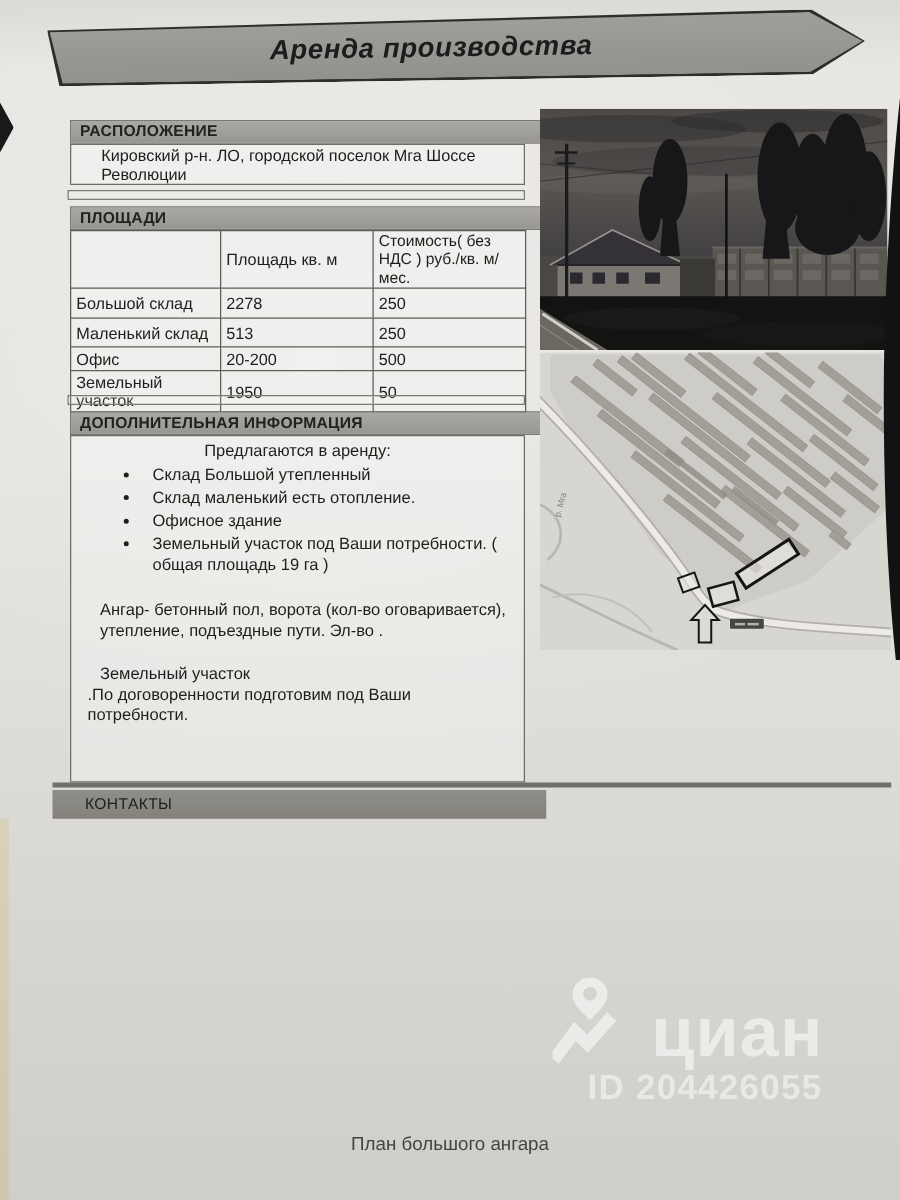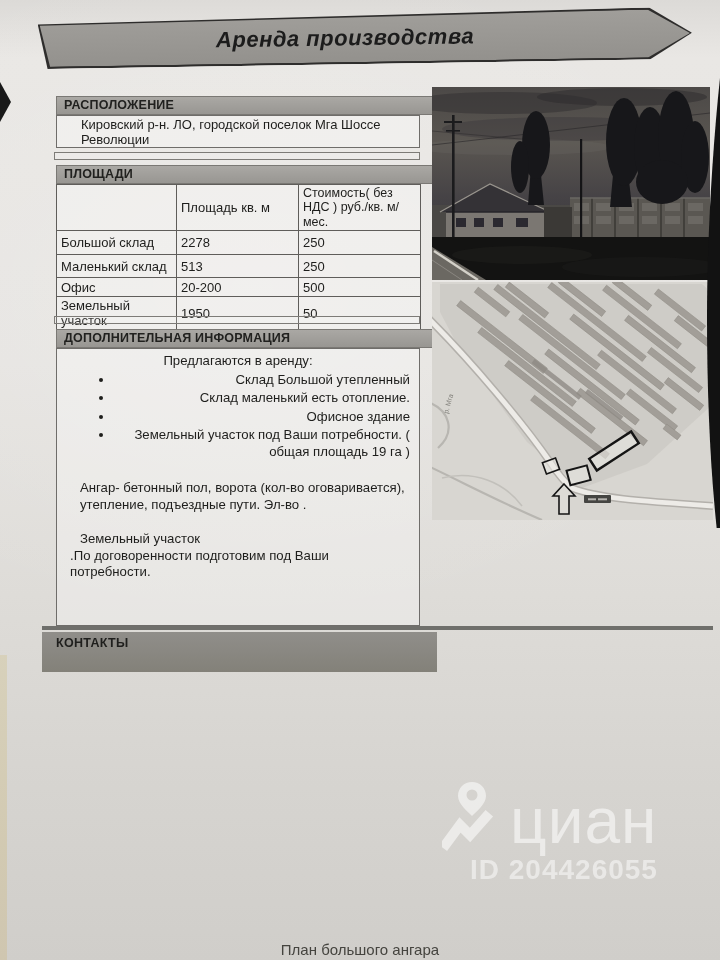--- a/index.html
+++ b/index.html
@@ -77,54 +77,54 @@
   table.areas col.c2{width:122px}
   table.areas col.c3{width:122px}
   tr.hdr{height:45px}
   tr.r1{height:24px} tr.r2{height:23px} tr.r3{height:19px} tr.r4{height:17px}
   .tc{text-align:left}
   .th3{text-align:left;font-size:12.5px;line-height:1.15;padding-left:6px}
   
   #info-box{top:348px;height:278px;padding:3px 9px;font-size:13.2px;line-height:1.28;}
   #info-box .intro{margin:1px 0 2px 0;text-align:center;}
   #info-box ul{margin:0 0 0 0;padding-left:48px;}
-  #info-box li{padding-left:8px;margin:1.5px 0;text-align:right;}
+  #info-box li{padding-left:8px;margin:1.5px 0;}
   #info-box .p1{margin:19px 0 0 14px;width:330px;}
   #info-box .p2{margin:17px 0 0 14px;}
   #info-box .p3{margin:0 0 0 4px;width:300px;}
   
   .contacts-line{
     position:absolute;left:42px;top:626px;width:671px;height:4px;z-index:2;
     background:#6f6f6b;
   }
   .contacts-bar{
-    position:absolute;left:42px;top:632px;width:395px;height:40px;z-index:2;
+    position:absolute;left:42px;top:632px;width:395px;height:23px;z-index:2;
     background:linear-gradient(180deg,#908e8a,#838179);
-    font-weight:bold;font-size:12.5px;color:#1f1f1d;
-    line-height:23px;padding-left:14px;box-sizing:border-box;letter-spacing:.3px;
+    font-weight:normal;font-size:12.5px;color:#1f1f1d;
+    line-height:23px;padding-left:26px;box-sizing:border-box;letter-spacing:.3px;
   }
   
   .photo{position:absolute;left:432px;top:87px;width:278px;height:193px;z-index:2;}
   .map{position:absolute;left:432px;top:282px;width:281px;height:238px;z-index:2;}
   .photo svg,.map svg{display:block;width:100%;height:100%;}
   
   .watermark{position:absolute;left:442px;top:780px;z-index:4;color:rgba(255,255,255,0.55);}
   .wm-row{display:flex;align-items:flex-end;}
   .wm-logo{width:62px;height:72px;}
   .wm-brand{
-    font-size:64px;font-weight:normal;letter-spacing:1px;line-height:.95;
-    margin-left:6px;
+    font-size:56px;font-weight:bold;letter-spacing:1px;line-height:.95;
+    margin-left:17px;
   }
   .wm-id{
     font-size:28px;font-weight:bold;letter-spacing:1px;margin:2px 0 0 28px;
     color:rgba(255,255,255,0.50);
   }
   
   .caption{
-    position:absolute;left:0;top:941px;width:720px;z-index:3;
+    position:absolute;left:0;top:907px;width:720px;z-index:3;
     text-align:center;font-size:15px;color:#45443f;
   }
 </style>
 </head>
 <body>
 
 <div class="paper">
 
   <div class="banner">
     <div class="banner-in">

